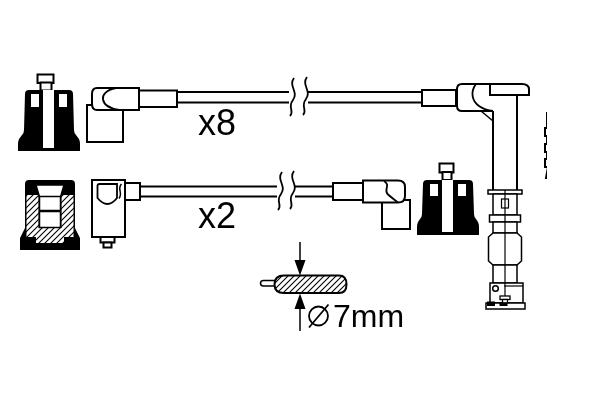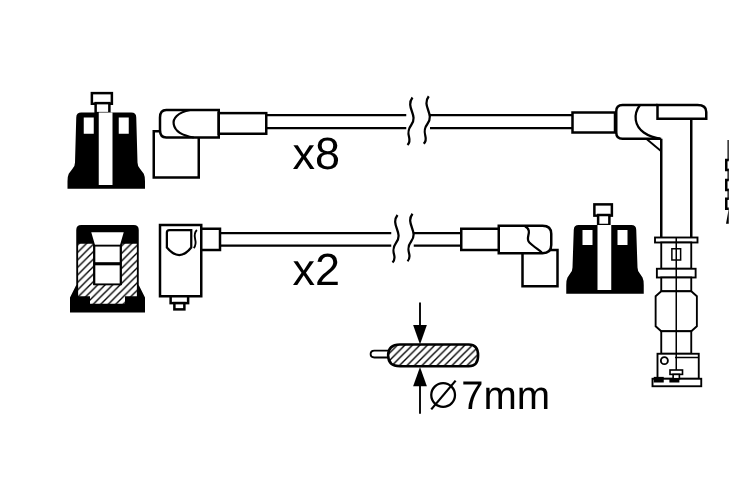--- a/index.html
+++ b/index.html
@@ -1,16 +1,16 @@
 <!DOCTYPE html>
 <html><head>
 <meta charset="utf-8">
 <style>
   html,body{margin:0;padding:0;background:#ffffff;}
-  .canvas{position:relative;width:547px;height:400px;background:#ffffff;overflow:hidden;padding-left:36px;}
+  .canvas{position:relative;width:547px;height:400px;background:#ffffff;overflow:hidden;}
   svg{display:block;}
   svg text{font-family:"Liberation Sans","DejaVu Sans",sans-serif;fill:#000000;}
   .qty{font-size:36px;}
   .dim{font-size:32px;}
   .ln{stroke:#000000;fill:none;}
   .fw{fill:#ffffff;stroke:#000000;}
   .fb{fill:#000000;stroke:none;}
 </style>
 </head>
 <body>

